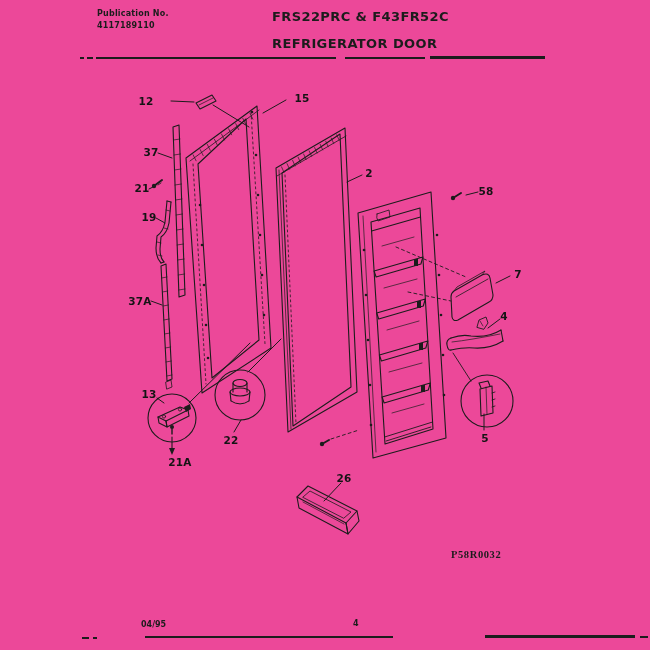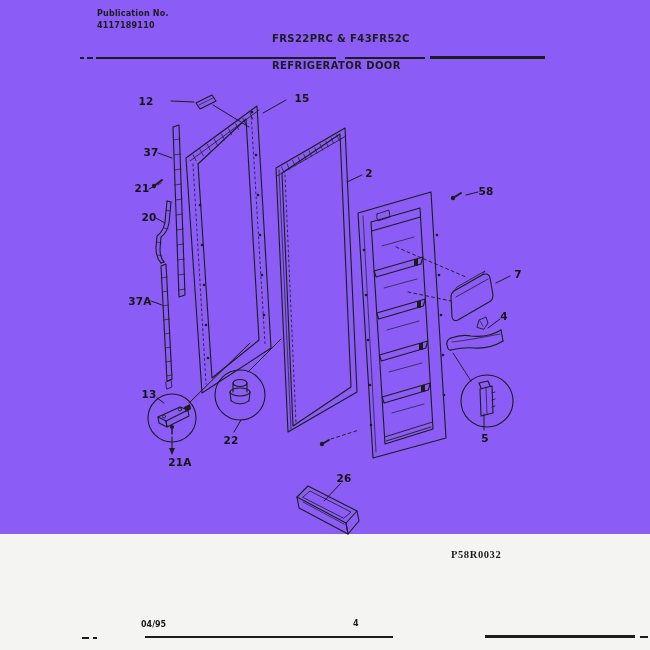--- a/index.html
+++ b/index.html
@@ -1,24 +1,24 @@
 <!DOCTYPE html>
 <html><head>
 <meta charset="utf-8">
 <style>
   html,body{margin:0;padding:0;}
   body{
     width:650px;height:650px;position:relative;background:#f4f4f2;
     font-family:"DejaVu Sans","Liberation Sans",sans-serif;color:#1c1c1c;
     overflow:hidden;
   }
-  .page{position:absolute;left:0;top:0;width:650px;height:534px;background:#8b5cf6;}
+  .page{position:absolute;left:0;top:0;width:650px;height:650px;background:#ec4899;}
   .txt{position:absolute;white-space:nowrap;}
   .hdr-small{font-size:8px;font-weight:600;letter-spacing:.2px;}
-  .hdr-bold{font-size:10px;font-weight:700;letter-spacing:.4px;margin-top:24px;}
+  .hdr-bold{font-size:13px;font-weight:700;letter-spacing:.4px;}
   .co{
     position:absolute;transform:translate(-50%,-50%);
     font-size:10.5px;font-weight:700;letter-spacing:.2px;color:#141414;
   }
   .code{font-size:10.5px;font-weight:700;letter-spacing:.6px;font-family:Liberation Serif, serif;}
   .ftr{font-size:8px;font-weight:600;margin-left:35px;}
   svg{position:absolute;left:0;top:0;}
   .rule{position:absolute;background:#1c1c1c;}
 </style>
 </head>
@@ -219,21 +219,21 @@
       <path d="M341,483 L324,501"></path>
       <path d="M234,432 L241,420"></path>
       <path d="M248,372 L281,339"></path>
     </g>
   </svg>
 
   <div class="co" style="left:146px;top:101px">12</div>
   <div class="co" style="left:302px;top:98px">15</div>
   <div class="co" style="left:151px;top:152px">37</div>
   <div class="co" style="left:142px;top:188px">21</div>
-  <div class="co" style="left:149px;top:217px">20</div>
+  <div class="co" style="left:149px;top:217px">19</div>
   <div class="co" style="left:140px;top:301px">37A</div>
   <div class="co" style="left:149px;top:394px">13</div>
   <div class="co" style="left:180px;top:462px">21A</div>
   <div class="co" style="left:231px;top:440px">22</div>
   <div class="co" style="left:369px;top:173px">2</div>
   <div class="co" style="left:486px;top:191px">58</div>
   <div class="co" style="left:518px;top:274px">7</div>
   <div class="co" style="left:504px;top:316px">4</div>
   <div class="co" style="left:485px;top:438px">5</div>
   <div class="co" style="left:344px;top:478px">26</div>

